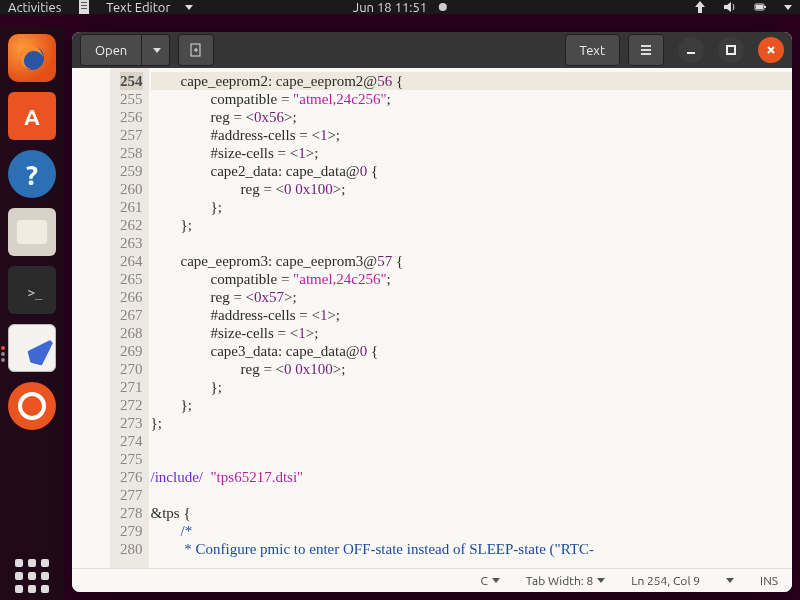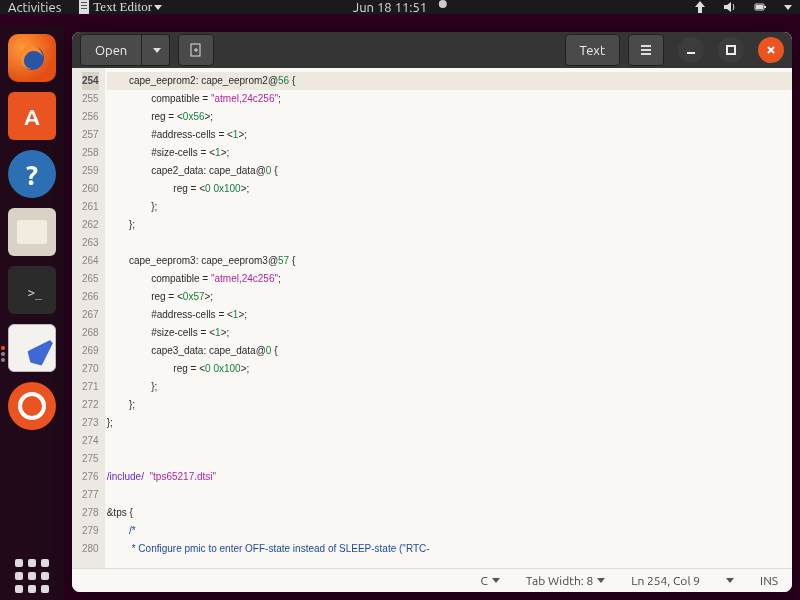--- a/index.html
+++ b/index.html
@@ -13,23 +13,23 @@
   
   .top-panel {
     position: absolute; top: 0; left: 0; right: 0; height: 14px;
     background: #1a1a1a; color: #ddd;
     display: flex; align-items: center;
     font-size: 13px;
     padding: 0 8px;
     z-index: 10;
   }
   .top-panel .left { display: flex; align-items: center; gap: 16px; }
-  .top-panel .center { position: absolute; left: 50%; transform: translateX(-50%); display:flex; align-items:flex-start; gap:12px;}
+  .top-panel .center { position: absolute; left: 50%; transform: translateX(-50%); display:flex; align-items:center; gap:12px;}
   .top-panel .right { margin-left: auto; display: flex; align-items: center; gap: 14px; }
-  .top-panel .app-menu { display:flex; align-items:center; gap:0;font-family:Liberation Serif, serif;}
+  .top-panel .app-menu { display:flex; align-items:center; gap:13px;}
   .tri-down { display:inline-block; width:0; height:0; border-left:4px solid transparent; border-right:4px solid transparent; border-top:5px solid #ddd; margin-left:2px;}
   .dot-indicator { width:8px; height:8px; border-radius:50%; background:#ccc; display:inline-block;}
   .top-icon svg { width:16px; height:16px; fill:#ddd; display:block; }
 
   
   .dock {
     position: absolute; left: 0; top: 26px; bottom: 0; width: 64px;
     background: rgba(20,20,20,0.45);
     display: flex; flex-direction: column; align-items: center;
     padding-top: 8px; gap: 10px;
@@ -90,40 +90,41 @@
   .hb-spacer{flex:1;}
   .winctl { width:26px; height:26px; border-radius:50%; display:flex; align-items:center; justify-content:center; margin-left:6px; cursor:pointer;}
   .winctl.min,.winctl.max{background:#3c3c3c;}
   .winctl.close{background:#e95420;}
   .winctl svg{width:12px;height:12px;stroke:#eee;stroke-width:2;fill:none;}
   .winctl.close svg{stroke:#fff;}
 
   
   .editor {
     flex:1; display:flex; background:#faf8f5;
-    font-family:Liberation Sans, sans-serif;
-    font-size:10px; line-height:18px;
+    font-family:Liberation Serif, serif;
+    font-size:15px; line-height:18px;
     overflow:hidden;
+    padding-left:38px;
   }
   .gutter {
     background:#ece8e3; color:#8a857d; text-align:right;
     padding:4px 6px 4px 10px;
     user-select:none;
     white-space:pre;
   }
   .gutter .ln { display:block; height:18px;}
   .gutter .ln.current { background:#d9d3c8; color:#4a4a4a; font-weight:bold;}
   .code {
     flex:1; padding:4px 0 4px 2px; white-space:pre; overflow:hidden;
     color:#2a2a2a;
   }
   .code .row{display:block; height:18px;}
   .code .row.current{background:#eee9df;}
   .tok-str{color:#b51fa0;}
-  .tok-num{color:#15803d;}
+  .tok-num{color:#701a75;}
   .tok-kw{color:#6d28d9;}
   .tok-cmt{color:#1d4aa0;}
 
   
   .statusbar{
     height:24px; background:#faf8f5; border-top:1px solid #ddd;
     display:flex; align-items:center; justify-content:flex-end;
     gap:26px; padding:0 14px; font-size:12px; color:#444;
   }
   .statusbar .sb-item{display:flex; align-items:center; gap:4px;}

